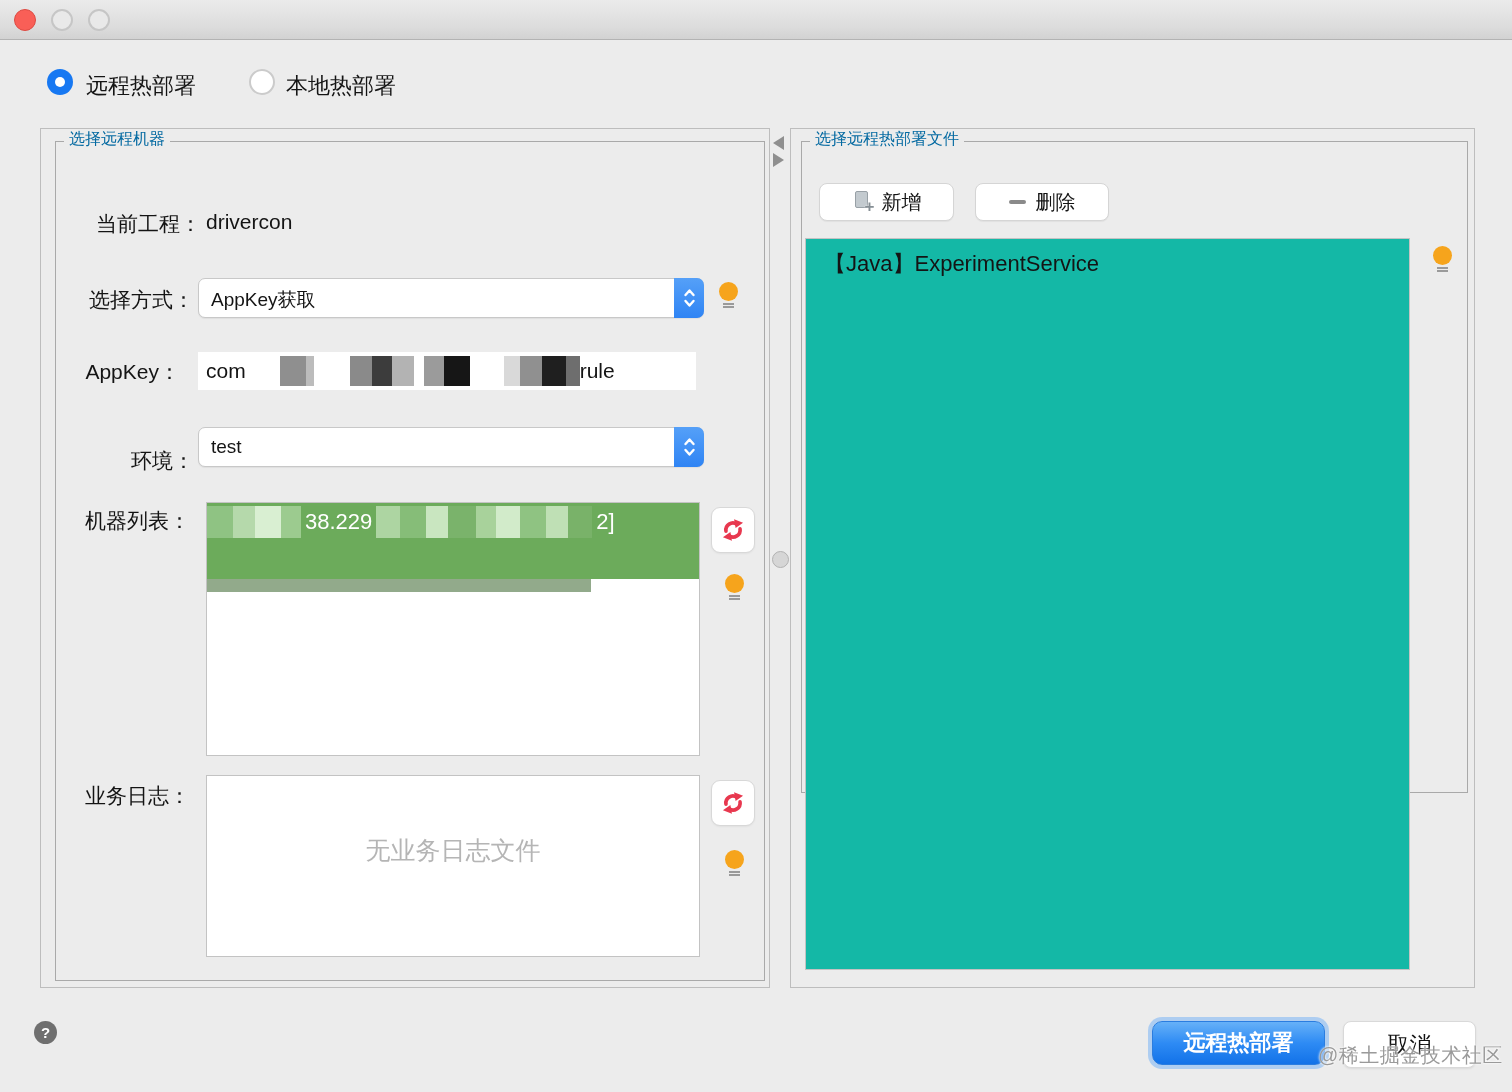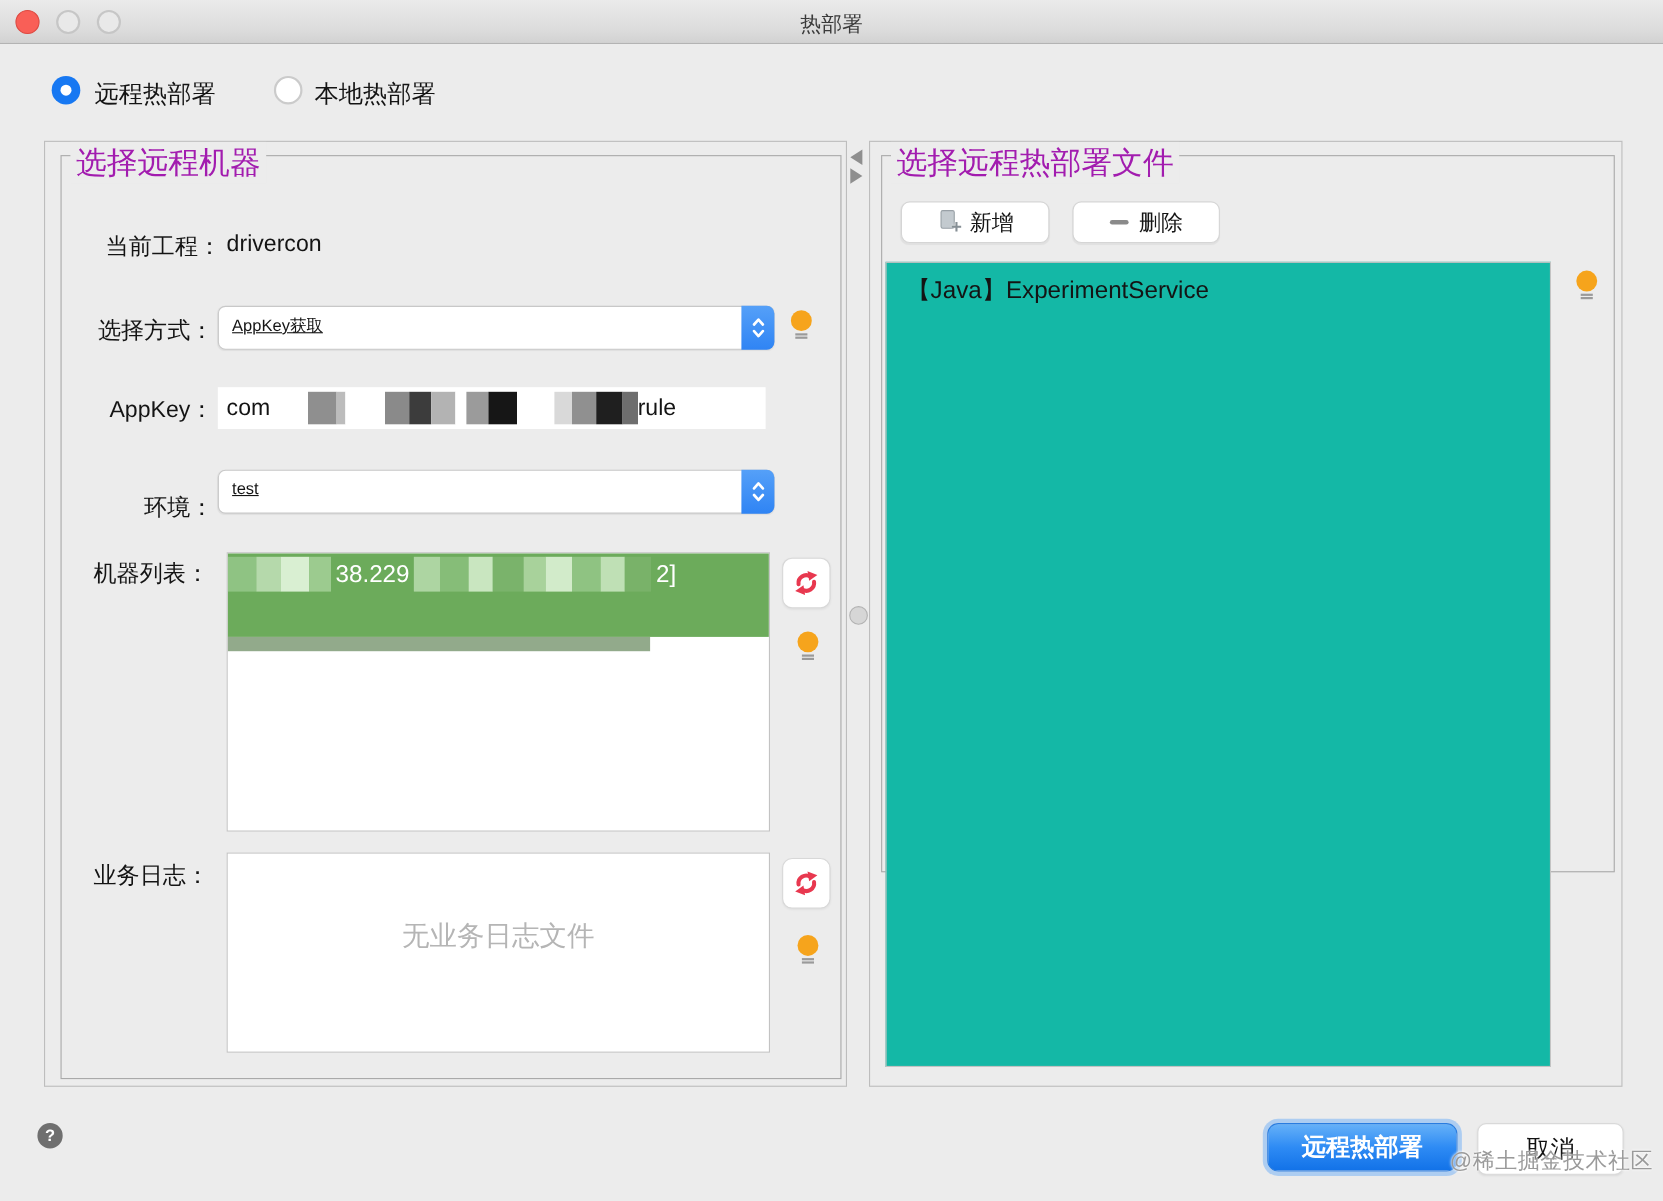--- a/index.html
+++ b/index.html
@@ -25,34 +25,34 @@
   .radio.off { background:#fff; border:2px solid #cbcbcb; }
   .radio-label { position:absolute; font-size:22px; color:#141414; top:9px; }
 
   
   .pane { position:absolute; border:1px solid #bdbdbd; background:#ececec; }
   .pane-left { left:40px; top:128px; width:730px; height:860px; }
   .pane-right { left:790px; top:128px; width:685px; height:860px; }
   .groupbox { position:absolute; border:1px solid #a9a9a9; }
   .gb-left { left:14px; top:12px; width:710px; height:840px; }
   .gb-right { left:10px; top:12px; width:667px; height:652px; }
-  .gb-title { position:absolute; top:-13px; left:8px; background:#ececec; padding:0 5px; font-size:28px; color:#a21caf; white-space:nowrap; }
+  .gb-title { position:absolute; top:-13px; left:8px; background:#ececec; padding:0 5px; font-size:16px; color:#0369a1; white-space:nowrap; }
 
   
   .split-arrow { position:absolute; width:0; height:0; }
   .arr-left { left:773px; top:136px; border-top:7px solid transparent; border-bottom:7px solid transparent; border-right:11px solid #8f8f8f; }
   .arr-right { left:773px; top:153px; border-top:7px solid transparent; border-bottom:7px solid transparent; border-left:11px solid #8f8f8f; }
   .split-handle { position:absolute; left:772px; top:551px; width:17px; height:17px; border-radius:50%; background:#d6d6d6; border:1px solid #b2b2b2; }
 
   
   .flabel { position:absolute; font-size:21px; color:#141414; text-align:right; width:120px; }
   .fvalue { position:absolute; font-size:21px; color:#141414; }
   .selectbox { position:absolute; height:40px; background:#fff; border:1px solid #c8c8c8; border-radius:7px;
     box-shadow:0 1px 1px rgba(0,0,0,.06); }
-  .selectbox .sel-text { position:absolute; left:12px; top:8px; font-size:15px; color:#141414;text-decoration:underline; }
+  .selectbox .sel-text { position:absolute; left:12px; top:8px; font-size:19px; color:#141414; }
   .sel-cap { position:absolute; right:-1px; top:-1px; width:30px; height:40px; border-radius:0 7px 7px 0;
     background:linear-gradient(180deg,#55a0f8 0%,#2f84f4 100%); display:flex; align-items:center; justify-content:center; }
   .textfield { position:absolute; background:#fff; display:flex; align-items:center; overflow:hidden; }
   .textfield .tf-text { font-size:21px; color:#141414; white-space:pre; }
   .mosaic { display:flex; height:30px; overflow:hidden; }
 
   .listbox { position:absolute; background:#fff; border:1px solid #c3c3c3; overflow:hidden; }
   .ml-row1 { position:relative; height:42px; display:flex; align-items:center; padding-left:8px; }
   .ml-row1 .mosaic { height:36px; }
   .ml-green { position:relative; width:100%; height:76px; background:#6cab5b; }
@@ -97,21 +97,20 @@
 
   svg { display:block; }
 </style>
 </head>
 <body>
 
 <div class="titlebar">
   <div class="tl red"></div>
   <div class="tl g1 hollow"></div>
   <div class="tl g2 hollow"></div>
-  <div class="title">热部署</div>
 </div>
 
 <div class="radio-row">
   <div class="radio on" style="left:47px; top:7px;"></div>
   <div class="radio-label" style="left:86px;">远程热部署</div>
   <div class="radio off" style="left:249px; top:7px;"></div>
   <div class="radio-label" style="left:286px;">本地热部署</div>
 </div>
 
 <div class="pane pane-left">
@@ -129,21 +128,21 @@
           <polyline points="2.5,8 6.5,3.5 10.5,8" fill="none" stroke="#fff" stroke-width="2.4" stroke-linecap="round" stroke-linejoin="round"></polyline>
           <polyline points="2.5,14 6.5,18.5 10.5,14" fill="none" stroke="#fff" stroke-width="2.4" stroke-linecap="round" stroke-linejoin="round"></polyline>
         </svg>
       </span>
     </div>
     <div class="bulb" style="left:662px; top:140px;">
       <div class="bulb-head"></div>
         <div class="bulb-base"></div>
     </div>
 
-    <div class="flabel" style="left:18px; top:216px;">AppKey：</div>
+    <div class="flabel" style="left:4px; top:216px;">AppKey：</div>
     <div class="textfield" style="left:142px; top:210px; width:498px; height:38px; padding-left:8px;">
       <span class="tf-text">com</span>
       <span class="mosaic">
           <span style="display:inline-block;height:100%;background:#ffffff;width:34px"></span>
           <span style="display:inline-block;height:100%;background:#8f8f8f;width:26px"></span>
           <span style="display:inline-block;height:100%;background:#bcbcbc;width:8px"></span>
           <span style="display:inline-block;height:100%;background:#ffffff;width:36px"></span>
           <span style="display:inline-block;height:100%;background:#8a8a8a;width:22px"></span>
           <span style="display:inline-block;height:100%;background:#3c3c3c;width:20px"></span>
           <span style="display:inline-block;height:100%;background:#b3b3b3;width:22px"></span>

